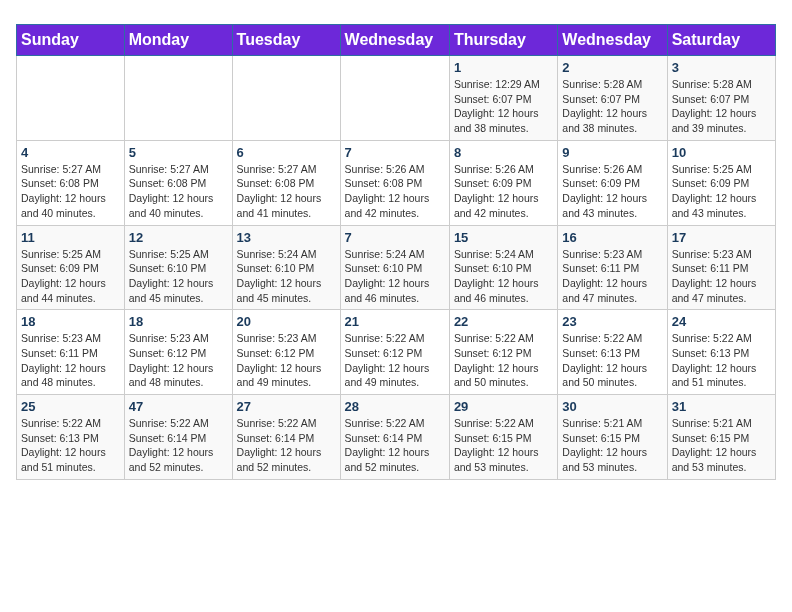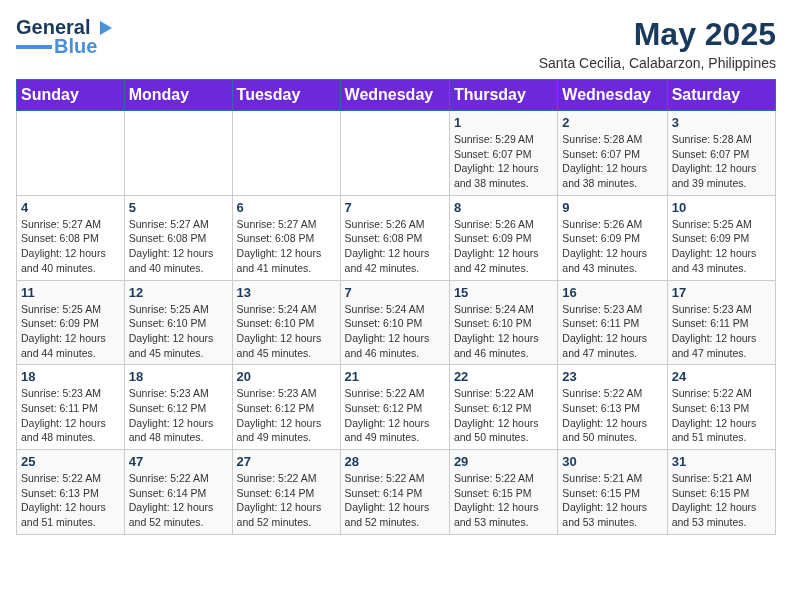--- a/index.html
+++ b/index.html
@@ -70,36 +70,20 @@
       line-height: 1.4;
     }
     .empty-cell {
       background: #fff !important;
     }
   </style>
 </head>
 <body>
 
 <div class="header-area">
-  <div class="logo">
-    <div style="display:flex;align-items:center;">
-      <span style="font-size:20px;font-weight:bold;color:#1a3a5c;">General</span>
-      <svg width="22" height="22" viewBox="0 0 22 22" style="margin-left:2px;">
-        <polygon points="8,4 20,11 8,18" fill="#4a90d9"></polygon>
-      </svg>
-    </div>
-    <div style="display:flex;align-items:center;margin-top:-4px;">
-      <div style="width:36px;height:4px;background:#4a90d9;margin-right:2px;"></div>
-      <span style="font-size:20px;font-weight:bold;color:#4a90d9;">Blue</span>
-    </div>
-  </div>
-  <div class="title-area">
-    <div class="main-title">May 2025</div>
-    <div class="subtitle">Santa Cecilia, Calabarzon, Philippines</div>
-  </div>
 </div>
 
 <table class="calendar">
   <thead>
     <tr id="header-row">
         <th>Sunday</th>
         <th>Monday</th>
         <th>Tuesday</th>
         <th>Wednesday</th>
         <th>Thursday</th>
@@ -108,21 +92,21 @@
       </tr>
   </thead>
   <tbody id="calendar-body">
   <tr>
         <td class="empty-cell"></td>
         <td class="empty-cell"></td>
         <td class="empty-cell"></td>
         <td class="empty-cell"></td>
         <td>
           <div class="cell-day">1</div>
-          <div class="cell-info" style="white-space: pre-line;">Sunrise: 5:29 AM
+          <div class="cell-info" style="white-space: pre-line;">Sunrise: 12:29 AM
 Sunset: 6:07 PM
 Daylight: 12 hours
 and 38 minutes.</div>
         </td>
         <td>
           <div class="cell-day">2</div>
           <div class="cell-info" style="white-space: pre-line;">Sunrise: 5:28 AM
 Sunset: 6:07 PM
 Daylight: 12 hours
 and 38 minutes.</div>

